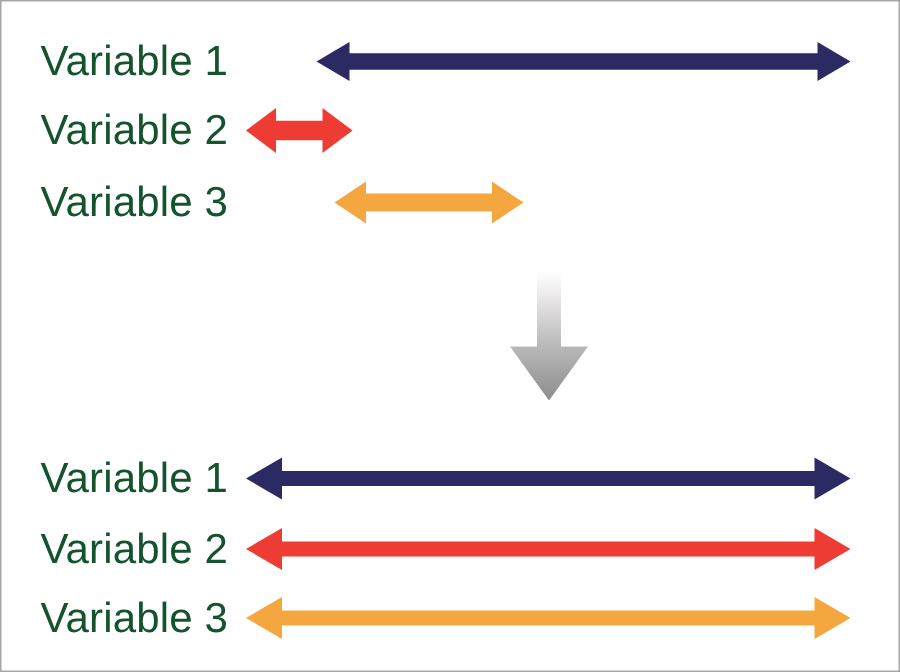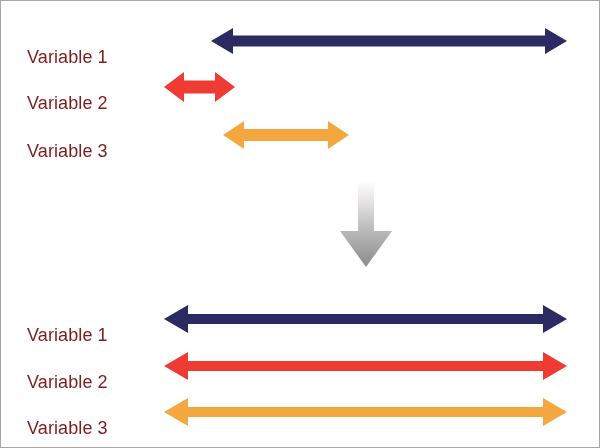--- a/index.html
+++ b/index.html
@@ -22,27 +22,26 @@
   .row {
     position: absolute;
     left: 0;
     width: 600px;
     height: 0;
   }
   .row-label {
     position: absolute;
     left: 26px;
     transform: translateY(-50%);
-    font-size: 18px;
+    font-size: 28px;
     line-height: 1;
     letter-spacing: 0.1px;
-    color: #7f1d1d;
+    color: #14532d;
     white-space: nowrap;
     font-weight: 400;
-    margin-top: 16px;
   }
   .arrow-wrap {
     position: absolute;
     transform: translateY(-50%);
     height: 34px;
   }
   .arrow-wrap svg {
     display: block;
     width: 100%;
     height: 100%;

